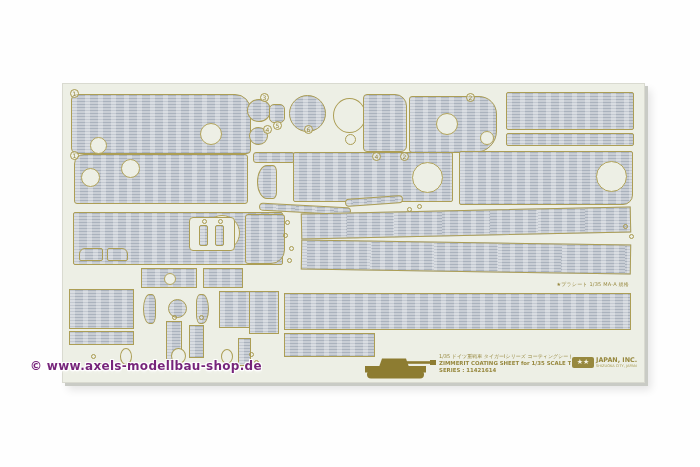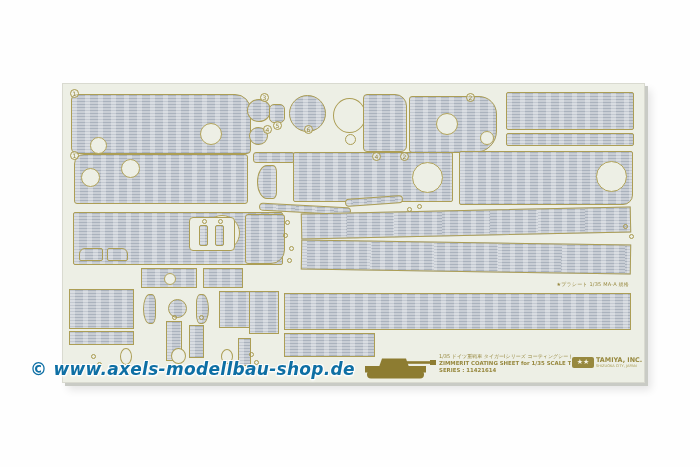--- a/index.html
+++ b/index.html
@@ -45,23 +45,23 @@
   .logo .stars{
     width:22px;height:11px;background:#97883e;border-radius:2px;color:#f4f2e4;
     font-size:7px;line-height:11px;text-align:center;letter-spacing:0;
   }
   .logo .logo-text{display:flex;flex-direction:column;}
   .logo .name{color:#97883e;font-size:6.4px;font-weight:bold;line-height:7px;white-space:nowrap;}
   .logo .sub{color:#a89a50;font-size:3.6px;line-height:5px;white-space:nowrap;}
   
   .watermark{
     position:absolute;left:30px;top:359px;
-    color:#0369a1;font-size:17px;font-weight:bold;letter-spacing:.3px;
+    color:#701a75;font-size:12px;font-weight:bold;letter-spacing:.3px;
     text-shadow:1px 1px 0 #fff,-1px -1px 0 #fff,1px -1px 0 #fff,-1px 1px 0 #fff,0 2px 2px rgba(255,255,255,.8);
-    opacity:.95;white-space:nowrap;font-style:italic;
+    opacity:.95;white-space:nowrap;
   }
 </style>
 </head>
 <body>
 
 <div class="canvas">
 
   <div class="sheet">
     <div class="pieces-layer" id="pieces-layer">
         <div class="piece textured" style="left: 8px; top: 10px; width: 180px; height: 60px; border-radius: 6px 16px 4px 6px;">
@@ -167,21 +167,21 @@
         </svg>
       </div>
       <div class="print-block">
         <div class="jp">1/35 ドイツ重戦車 タイガーⅠシリーズ コーティングシートセット</div>
         <div class="en">ZIMMERIT COATING SHEET for 1/35 SCALE TIGER I</div>
         <div class="series">SERIES : 11421614</div>
       </div>
       <div class="logo">
         <div class="stars">★★</div>
         <div class="logo-text">
-          <div class="name">TAMIYA, INC.</div>
+          <div class="name">JAPAN, INC.</div>
           <div class="sub">SHIZUOKA CITY, JAPAN</div>
         </div>
       </div>
     </div>
   </div>
 
   <div class="watermark">© www.axels-modellbau-shop.de</div>
 </div>
 
 </body></html>

